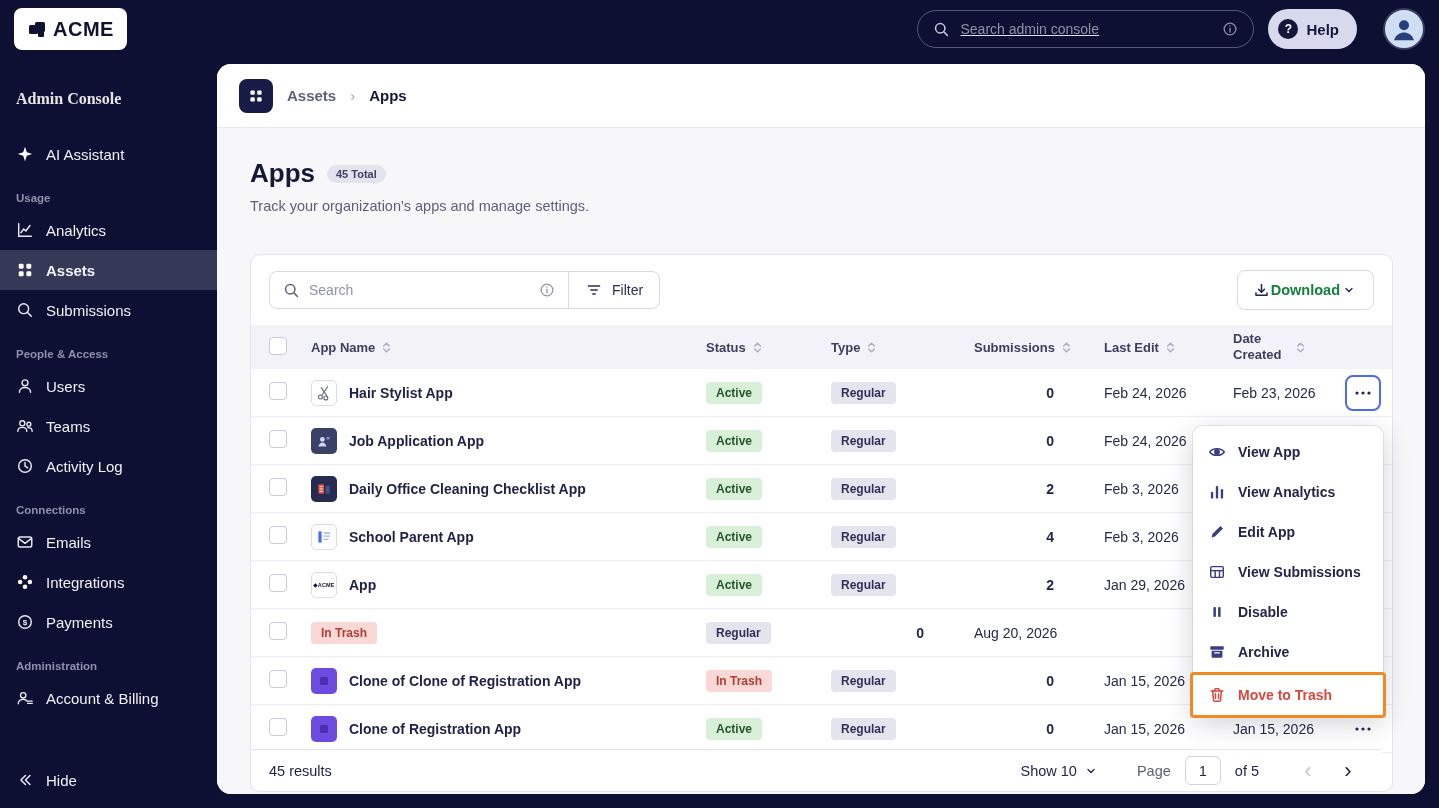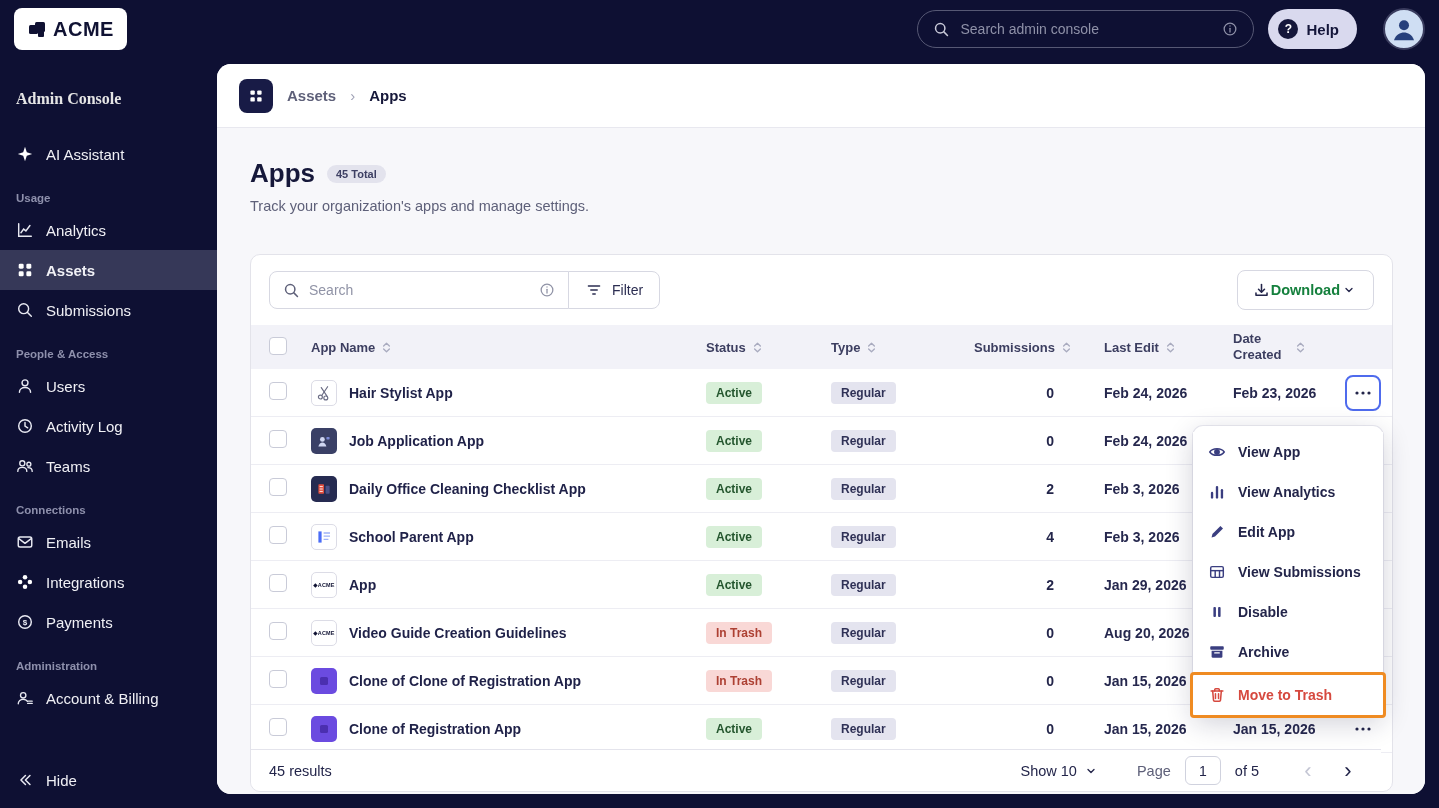--- a/index.html
+++ b/index.html
@@ -5,21 +5,21 @@
   * { margin:0; padding:0; box-sizing:border-box; }
   body { font-family:"Liberation Sans", sans-serif; background:#0e1033; }
   .app { position:relative; width:1439px; height:808px; background:#0e1033; overflow:hidden; }
 
   
   .topbar { position:absolute; top:0; left:0; right:0; height:58px; display:flex; align-items:center; padding:0 14px; }
   .logo { background:#fff; border-radius:8px; height:42px; padding:0 13px; display:flex; align-items:center; gap:8px; cursor:pointer; }
   .logo-text { font-weight:800; font-size:20px; color:#101233; letter-spacing:.5px; }
   .tb-spacer { flex:1; }
   .tb-search { width:337px; height:38px; border:1px solid #565874; border-radius:20px; display:flex; align-items:center; padding:0 14px; gap:10px; }
-  .tb-search input { flex:1; background:transparent; border:none; outline:none; color:#dfe0ea; font-size:14px; font-family:inherit; }
+  .tb-search input { flex:1; background:transparent; border:none; outline:none; color:#dfe0ea; font-size:14px; font-family:inherit;text-decoration:underline; }
   .tb-search input::placeholder { color:#8f91a8; }
   .help-pill { margin-left:14px; background:#d9d9ee; height:40px; border-radius:20px; padding:0 18px 0 10px; display:flex; align-items:center; gap:8px; cursor:pointer; }
   .help-q { width:20px; height:20px; border-radius:50%; background:#14163a; color:#fff; font-size:12px; font-weight:700; display:grid; place-items:center; }
   .help-label { color:#14163a; font-weight:700; font-size:15px; }
   .avatar { margin-left:26px; width:42px; height:42px; border-radius:50%; background:#cfdef3; overflow:hidden; display:grid; place-items:center; cursor:pointer; border:2px solid #3a3c5e; }
 
   
   .sidebar { position:absolute; top:58px; left:0; width:217px; bottom:0; color:#f0f0f5; }
   .sb-title { padding:0 16px; margin-top:32px; font-size:16px; font-weight:700; color:#e5e5e5;font-family:Liberation Serif, serif; }
   .sb-item { height:40px; display:flex; align-items:center; gap:12px; padding:0 16px; font-size:15px; font-weight:500; color:#f0f0f5; cursor:pointer; }
@@ -62,21 +62,21 @@
   .ai-light { background:#fff; border:1px solid #dcdce6; }
   .ai-navy { background:#3a4066; }
   .ai-dark { background:#262b51; }
   .ai-purple { background:#6b4be0; }
   .acme-mini { font-size:5.5px; font-weight:800; color:#101233; letter-spacing:.2px; }
   .badge { font-size:12px; font-weight:700; padding:4px 10px; border-radius:4px; display:inline-block; }
   .b-active { background:#d8efd8; color:#24562e; }
   .b-trash { background:#f9d8d6; color:#ad4033; }
   .b-type { background:#e4e4ef; color:#2f3156; }
   .c-sub { text-align:right; padding-right:50px; font-weight:700; }
-  .c-edit, .c-created { font-weight:700; color:#26284e; }
+  .c-edit, .c-created { font-weight:400; color:#26284e; }
   .c-actions { display:flex; justify-content:flex-end; padding-right:12px; }
   .dots-btn { width:36px; height:36px; border:2px solid #4f6bed; border-radius:8px; background:#fff; display:grid; place-items:center; cursor:pointer; }
   .dots-plain { width:36px; height:36px; display:grid; place-items:center; cursor:pointer; }
 
   .tfoot { position:absolute; bottom:0; left:0; right:11px; height:42px; border-top:1px solid #e4e4ec; display:flex; align-items:center; padding:0 18px; background:#fff; border-radius:0 0 10px 10px; font-size:14.5px; color:#23254a; }
   .tf-right { margin-left:auto; display:flex; align-items:center; gap:10px; }
   .show-sel { display:flex; align-items:center; gap:8px; font-size:14.5px; color:#23254a; cursor:pointer; margin-right:30px; }
   .page-label { color:#5e6079; margin-right:4px; }
   .page-input { width:36px; height:29px; border:1px solid #d0d2de; border-radius:6px; text-align:center; font-size:14px; color:#23254a; font-family:inherit; outline:none; }
   .of-label { color:#23254a; margin-left:4px; margin-right:24px; }
@@ -183,37 +183,37 @@
       <span class="sb-ic">
         <svg width="18" height="18" viewBox="0 0 20 20" fill="none" stroke="#e8e9f2" stroke-width="1.6" stroke-linecap="round">
             <circle cx="10" cy="6.5" r="3.3"></circle>
             <path d="M3.8 17 c0-3.4 2.9-5.3 6.2-5.3 s6.2 1.9 6.2 5.3"></path>
           </svg>
       </span>
       <span>Users</span>
     </div>
     <div class="sb-item">
       <span class="sb-ic">
-        <svg width="18" height="18" viewBox="0 0 20 20" fill="none" stroke="#e8e9f2" stroke-width="1.6" stroke-linecap="round">
-            <circle cx="10" cy="10" r="7"></circle>
-            <path d="M10 6 v4 l3 2"></path>
-          </svg>
-      </span>
-      <span>Activity Log</span>
-    </div>
-    <div class="sb-item">
-      <span class="sb-ic">
         <svg width="18" height="18" viewBox="0 0 20 20" fill="none" stroke="#e8e9f2" stroke-width="1.5" stroke-linecap="round">
             <circle cx="7" cy="7" r="2.8"></circle>
             <path d="M2 16 c0-2.9 2.4-4.4 5-4.4 s5 1.5 5 4.4"></path>
             <circle cx="14.3" cy="8" r="2.2"></circle>
             <path d="M13.2 11.8 c2.6 0 4.8 1.4 4.8 4.2"></path>
           </svg>
       </span>
       <span>Teams</span>
+    </div>
+    <div class="sb-item">
+      <span class="sb-ic">
+        <svg width="18" height="18" viewBox="0 0 20 20" fill="none" stroke="#e8e9f2" stroke-width="1.6" stroke-linecap="round">
+            <circle cx="10" cy="10" r="7"></circle>
+            <path d="M10 6 v4 l3 2"></path>
+          </svg>
+      </span>
+      <span>Activity Log</span>
     </div>
 
     <div class="sb-section">Connections</div>
     <div class="sb-item">
       <span class="sb-ic">
         <svg width="18" height="18" viewBox="0 0 20 20" fill="none" stroke="#e8e9f2" stroke-width="1.6" stroke-linecap="round" stroke-linejoin="round">
             <rect x="2.5" y="4.5" width="15" height="11" rx="2"></rect>
             <path d="M3.5 6.5 L10 11.5 L16.5 6.5"></path>
           </svg>
       </span>
@@ -510,26 +510,20 @@
                   <circle cx="2" cy="2" r="1.6" fill="#23254a"></circle>
                   <circle cx="8" cy="2" r="1.6" fill="#23254a"></circle>
                   <circle cx="14" cy="2" r="1.6" fill="#23254a"></circle>
                 </svg>
               </span>
             </div>
         </div>
 
         <div class="trow">
           <div><span class="checkbox"></span></div>
-          <div class="c-name">
-            <span class="appicon ai-light">
-                <span class="acme-mini">◆ACME</span>
-              </span>
-            <span>Video Guide Creation Guidelines</span>
-          </div>
           <div><span class="badge b-trash">In Trash</span></div>
           <div><span class="badge b-type">Regular</span></div>
           <div class="c-sub">0</div>
           <div class="c-edit">Aug 20, 2026</div>
           <div class="c-created"></div>
           <div class="c-actions">
               <span class="dots-plain">
                 <svg width="16" height="4" viewBox="0 0 16 4">
                   <circle cx="2" cy="2" r="1.6" fill="#23254a"></circle>
                   <circle cx="8" cy="2" r="1.6" fill="#23254a"></circle>

